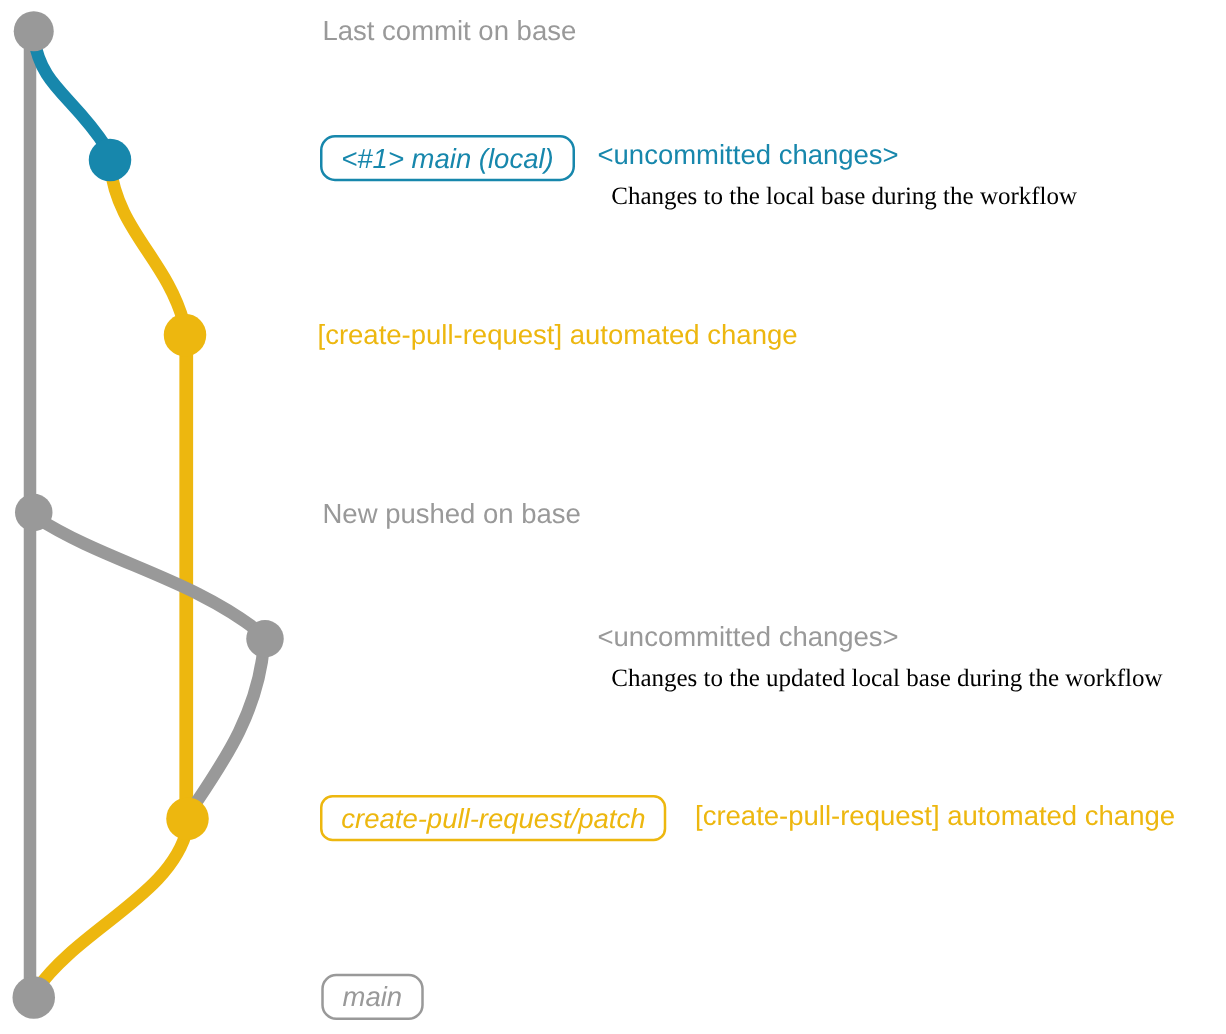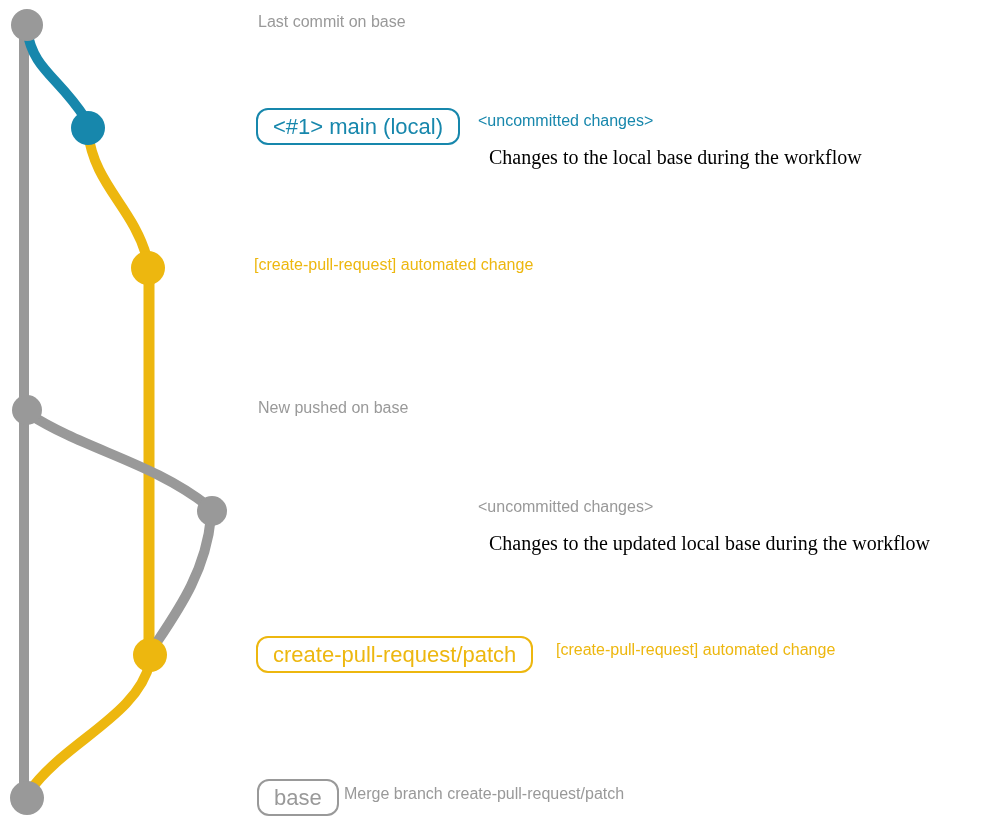--- a/index.html
+++ b/index.html
@@ -20,45 +20,46 @@
   .graph-svg{position:absolute;left:0;top:0;}
   .edge{fill:none;stroke-linecap:round;}
   .edge.gray{stroke:var(--gray);}
   .edge.teal{stroke:var(--teal);}
   .edge.yellow{stroke:var(--yellow);}
   .node.gray{fill:var(--gray);}
   .node.teal{fill:var(--teal);}
   .node.yellow{fill:var(--yellow);}
   .lbl{
     position:absolute;
-    font-size:16px;
+    font-size:22px;
     line-height:1.1;
     white-space:nowrap;
   }
   .gray{color:var(--gray);}
   .teal{color:var(--teal);}
   .yellow{color:var(--yellow);}
   .serif{
     font-family:"Liberation Serif",serif;
     font-size:20px;
     color:var(--ink);
   }
   .branch-box{
     position:absolute;
     font-size:22px;
     line-height:1;
     white-space:nowrap;
     padding:6px 15px 5px 15px;
     border:2px solid;
     border-radius:12px;
     background:var(--background);
+    font-style:italic;
   }
   .box-teal{color:var(--teal);border-color:var(--teal);}
   .box-gray{color:var(--gray);border-color:var(--gray);}
-  .box-yellow{color:var(--yellow);border-color:var(--yellow);}
+  .box-yellow{color:var(--yellow);border-color:var(--yellow);border-radius:10px;}
 </style>
 </head>
 <body>
 
 <div class="canvas">
 
   <svg class="graph-svg" width="260" height="827" viewBox="0 0 260 827">
 
     <path class="edge gray" stroke-width="10" d="M 24 25 L 24 798"></path>
 
@@ -92,16 +93,15 @@
   <div class="lbl yellow" style="left:254px;top:256px">[create-pull-request] automated change</div>
 
   <div class="lbl gray" style="left:258px;top:399px">New pushed on base</div>
 
   <div class="lbl gray" style="left:478px;top:498px">&lt;uncommitted changes&gt;</div>
   <div class="lbl serif" style="left:489px;top:532px">Changes to the updated local base during the workflow</div>
 
   <div class="branch-box box-yellow" style="left:256px;top:636px">create-pull-request/patch</div>
   <div class="lbl yellow" style="left:556px;top:641px">[create-pull-request] automated change</div>
 
-  <div class="branch-box box-gray" style="left:257px;top:779px">base</div>
-  <div class="lbl gray" style="left:344px;top:785px">Merge branch create-pull-request/patch</div>
+  <div class="branch-box box-gray" style="left:257px;top:779px">main</div>
 
 </div>
 
 </body></html>

